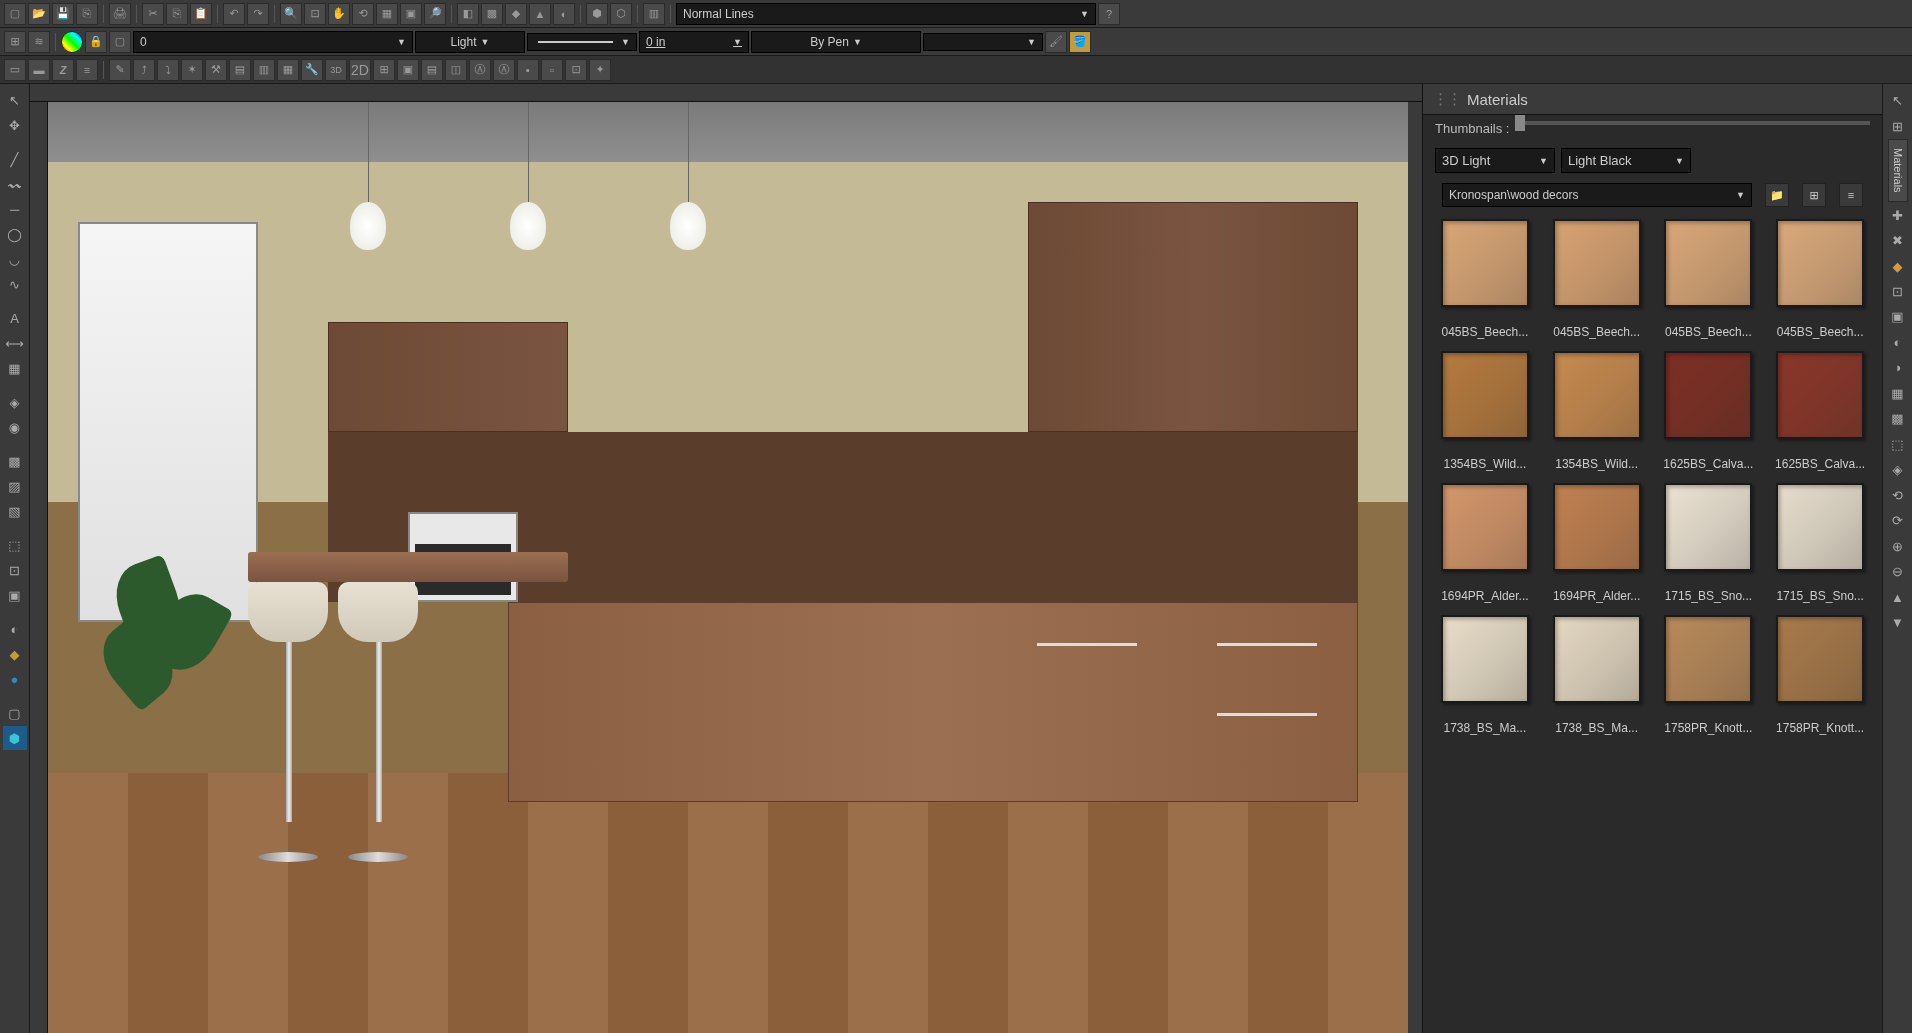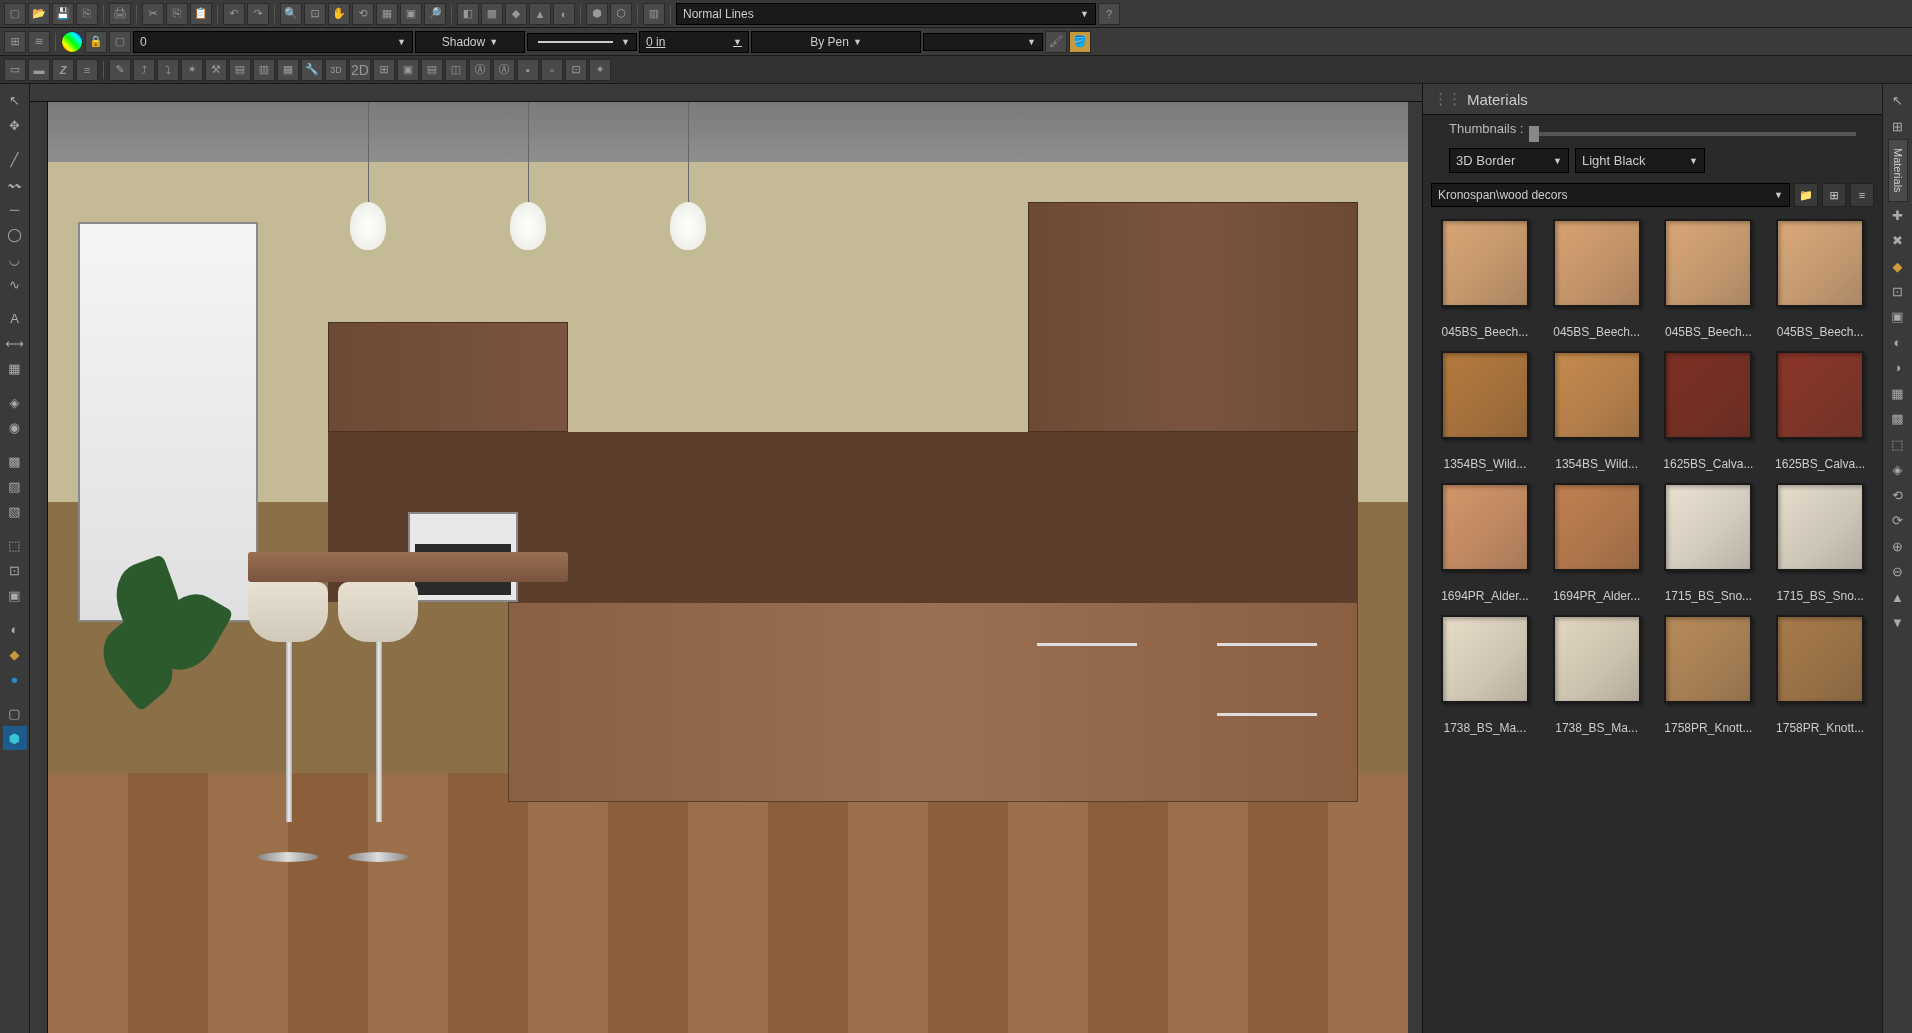--- a/index.html
+++ b/index.html
@@ -63,26 +63,26 @@
 .plant .leaf { position: absolute; width: 60px; height: 80px; background: #2d5a2d; border-radius: 50% 10% 50% 10%; }
 .plant .l1 { top: 0; left: 20px; transform: rotate(-20deg); }
 .plant .l2 { top: 30px; left: 60px; transform: rotate(30deg); }
 .plant .l3 { top: 60px; left: 10px; transform: rotate(-40deg); }
 .floor { position: absolute; bottom: 0; left: 0; right: 0; height: 260px; background: repeating-linear-gradient(90deg, #9a6f4a 0, #9a6f4a 80px, #8a5f3a 80px, #8a5f3a 160px); }
 
 
 .materials-panel { width: 460px; background: #2a2a2a; border-left: 1px solid #111; display: flex; flex-direction: column; }
 .panel-title { background: #3a3a3a; padding: 6px 10px; font-size: 15px; border-bottom: 1px solid #111; display: flex; align-items: center; }
 .panel-title .grip { letter-spacing: -1px; color: #777; margin-right: 6px; }
-.panel-row { display: flex; align-items: flex-end; padding: 6px 26px; gap: 6px; font-size: 13px; }
+.panel-row { display: flex; align-items: flex-start; padding: 6px 12px; gap: 6px; font-size: 13px; }
 .panel-row label { color: #bbb; }
 .select-box { background: #1a1a1a; border: 1px solid #000; color: #ccc; padding: 4px 6px; display: flex; justify-content: space-between; align-items: center; cursor: pointer; }
 .slider-track { flex: 1; height: 4px; background: #555; position: relative; }
 .slider-thumb { position: absolute; width: 10px; height: 16px; background: #888; top: -6px; }
-.path-row { padding: 4px 8px; display: flex; gap: 4px; align-items: center; }
+.path-row { padding: 4px 19px; display: flex; gap: 13px; align-items: center; }
 .path-box { flex: 1; background: #1a1a1a; border: 1px solid #000; padding: 4px 6px; }
 .small-btn { width: 24px; height: 24px; background: #3a3a3a; border: 1px solid #222; display: flex; align-items: center; justify-content: center; cursor: pointer; font-size: 11px; }
 
 .thumbs-grid { flex: 1; overflow-y: auto; padding: 8px 10px; display: grid; grid-template-columns: repeat(4, 1fr); gap: 12px 8px; align-content: start; }
 .thumb-item { display: flex; flex-direction: column; align-items: center; cursor: pointer; }
 .thumb-swatch { width: 88px; height: 88px; border: 2px solid #1a1a1a; box-shadow: inset 2px 2px 4px rgba(0,0,0,0.3), 2px 2px 3px rgba(0,0,0,0.4); }
 .thumb-label { font-size: 12px; color: #ccc; margin-top: 18px; white-space: nowrap; overflow: hidden; text-overflow: ellipsis; max-width: 96px; text-align: center; }
 
 .right-tools { width: 30px; background: #3a3a3a; border-left: 1px solid #1a1a1a; display: flex; flex-direction: column; gap: 1px; padding-top: 4px; align-items: center; }
 .side-tab { writing-mode: vertical-rl; background: #4a4a4a; padding: 8px 3px; font-size: 11px; color: #ccc; border: 1px solid #2a2a2a; cursor: pointer; }
@@ -138,21 +138,21 @@
   <div class="toolbar-icon">≋</div>
   <div class="toolbar-sep"></div>
   <div class="toolbar-icon" style="background:linear-gradient(45deg,#f00,#ff0,#0f0,#0ff,#00f);border-radius:50%"></div>
   <div class="toolbar-icon">🔒</div>
   <div class="toolbar-icon">▢</div>
   <div class="toolbar-dropdown dd-num">
     <span>0</span>
     <span class="caret">▼</span>
   </div>
   <div class="toolbar-dropdown dd-black">
-    <span>Shadow</span>
+    <span>Light</span>
     <span class="caret">▼</span>
   </div>
   <div class="toolbar-dropdown dd-line">
     <span class="linevis"></span>
     <span class="caret">▼</span>
   </div>
   <div class="toolbar-dropdown dd-in">
     <span>0 in</span>
     <span class="caret">▼</span>
   </div>
@@ -291,21 +291,21 @@
       <span>Materials</span>
     </div>
     <div class="panel-row">
       <label>Thumbnails :</label>
       <div class="slider-track">
           <div class="slider-thumb" style="left:0"></div>
         </div>
     </div>
     <div class="panel-row">
       <div class="select-box" style="width:120px">
-        <span>3D Border</span>
+        <span>3D Light</span>
         <span class="caret">▼</span>
       </div>
       <div class="select-box" style="width:130px">
         <span>Light Black</span>
         <span class="caret">▼</span>
       </div>
     </div>
     <div class="path-row">
       <div class="path-box select-box">
         <span>Kronospan\wood decors</span>

